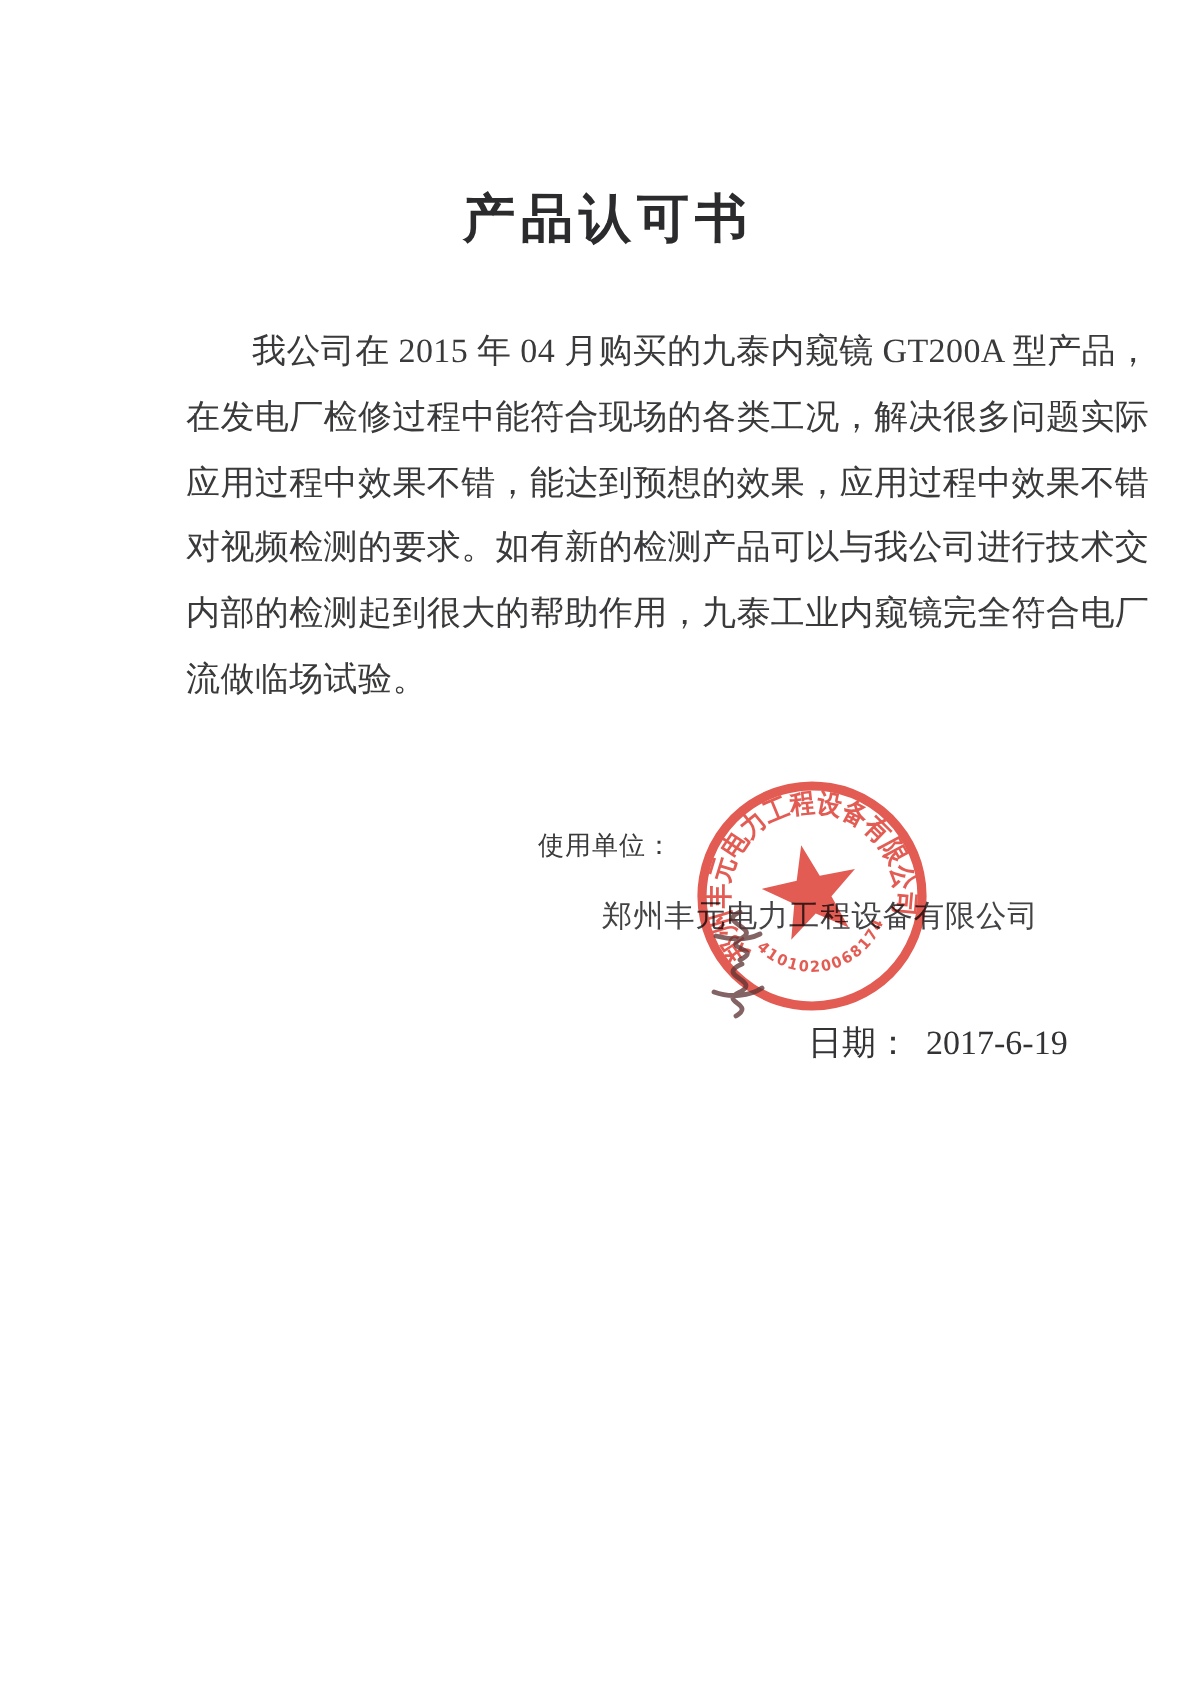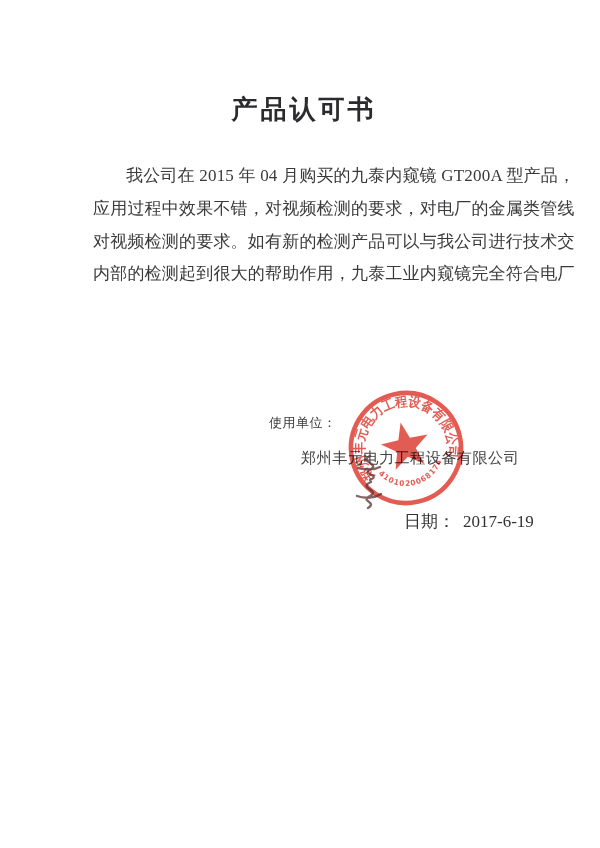--- a/index.html
+++ b/index.html
@@ -93,23 +93,25 @@
 </style>
 </head>
 <body>
 
 <div class="page">
 
   <h1 class="title">产品认可书</h1>
 
   <div class="body-block">
     <p class="body-line indent">我公司在 2015 年 04 月购买的九泰内窥镜 GT200A 型产品，</p>
-    <p class="body-line">应用过程中效果不错，对视频检测的要求，对电厂的金属类管线</p>
+    <p class="body-line">在发电厂检修过程中能符合现场的各类工况，解决很多问题实际</p>
+    <p class="body-line">应用过程中效果不错，能达到预想的效果，应用过程中效果不错</p>
     <p class="body-line">对视频检测的要求。如有新的检测产品可以与我公司进行技术交</p>
     <p class="body-line">内部的检测起到很大的帮助作用，九泰工业内窥镜完全符合电厂</p>
+    <p class="body-line">流做临场试验。</p>
   </div>
 
   <div class="sig-label">使用单位：</div>
 
   <div class="company-name">郑州丰元电力工程设备有限公司</div>
 
   <svg class="stamp" viewBox="0 0 120 120" xmlns="http://www.w3.org/2000/svg">
     <defs>
       <path id="arcTop" d="M 23.6 81 A 42 42 0 1 1 96.4 81" fill="none"></path>
       <path id="arcBottom" d="M 25.6 76.1 A 38 38 0 0 0 94.4 76.1" fill="none"></path>

